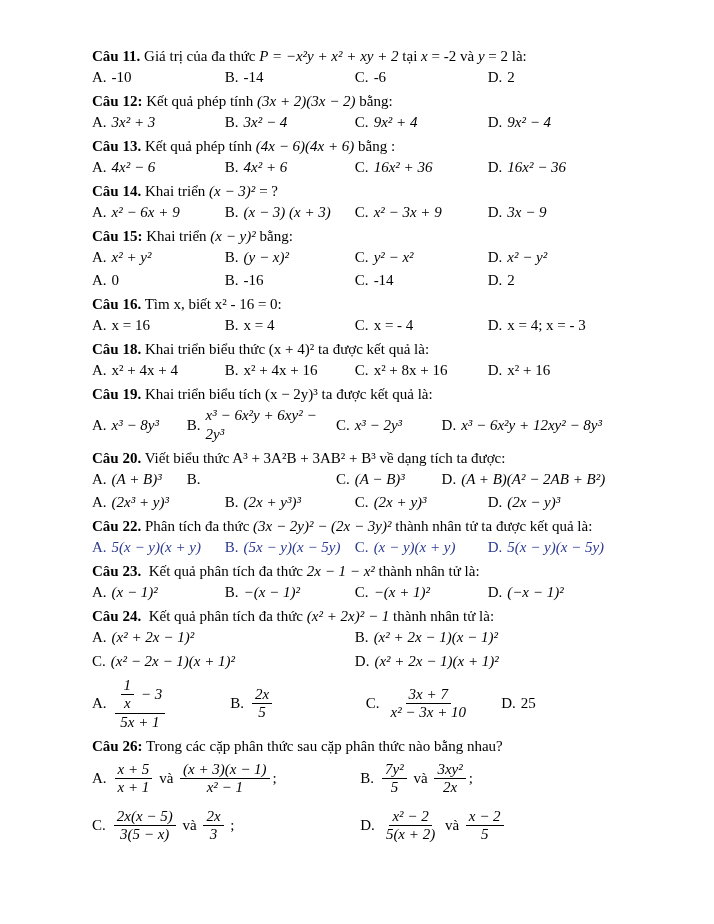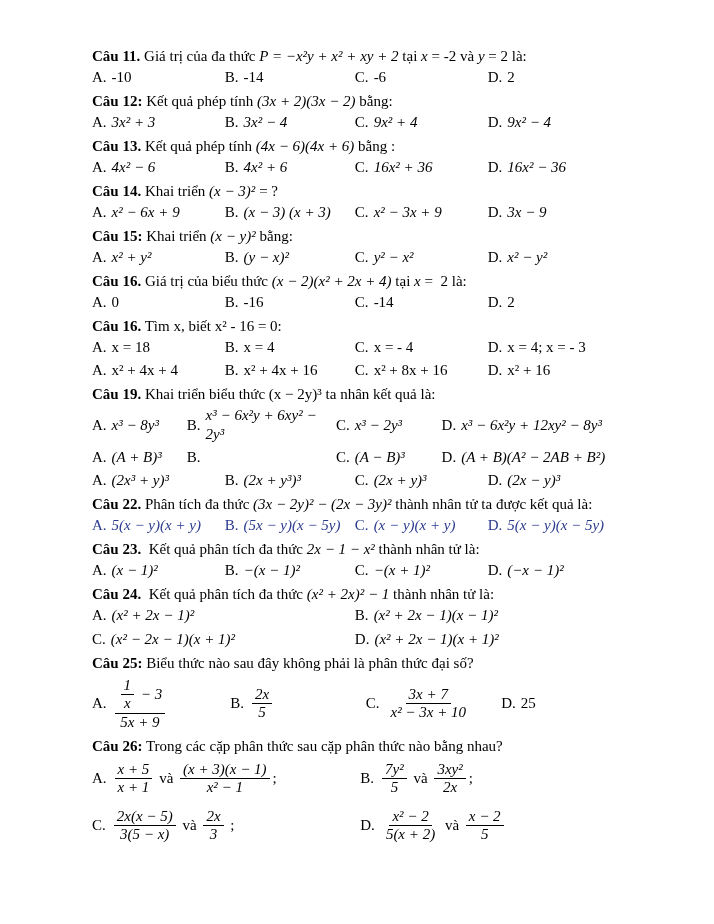--- a/index.html
+++ b/index.html
@@ -131,21 +131,20 @@
           <span class="key">C.</span>
           <span class="seg m">y² − x²</span>
         </div>
         <div class="opt">
           <span class="key">D.</span>
           <span class="seg m">x² − y²</span>
         </div>
       </div>
     </div>
     <div class="q">
-      <div class="stem"><span class="label">Câu 16.</span> <span class="seg">Giá trị của biểu thức </span><span class="seg m">(x − 2)(x² + 2x + 4)</span><span class="seg"> tại </span><span class="seg m">x</span><span class="seg"> =  2 là:</span></div>
       <div class="opts row4">
         <div class="opt">
           <span class="key">A.</span>
           <span class="seg">0</span>
         </div>
         <div class="opt">
           <span class="key">B.</span>
           <span class="seg">-16</span>
         </div>
         <div class="opt">
@@ -156,78 +155,80 @@
           <span class="key">D.</span>
           <span class="seg">2</span>
         </div>
       </div>
     </div>
     <div class="q">
       <div class="stem"><span class="label">Câu 16.</span> <span class="seg">Tìm x, biết x² - 16 = 0:</span></div>
       <div class="opts row4">
         <div class="opt">
           <span class="key">A.</span>
-          <span class="seg">x = 18</span>
+          <span class="seg">x = 16</span>
         </div>
         <div class="opt">
           <span class="key">B.</span>
           <span class="seg">x = 4</span>
         </div>
         <div class="opt">
           <span class="key">C.</span>
           <span class="seg">x = - 4</span>
         </div>
         <div class="opt">
           <span class="key">D.</span>
           <span class="seg">x = 4; x = - 3</span>
         </div>
       </div>
     </div>
     <div class="q">
+      <div class="stem"><span class="label">Câu 18.</span> <span class="seg">Khai triển biểu thức (x + 4)² ta được kết quả là:</span></div>
       <div class="opts row4">
         <div class="opt">
           <span class="key">A.</span>
           <span class="seg">x² + 4x + 4</span>
         </div>
         <div class="opt">
           <span class="key">B.</span>
           <span class="seg">x² + 4x + 16</span>
         </div>
         <div class="opt">
           <span class="key">C.</span>
           <span class="seg">x² + 8x + 16</span>
         </div>
         <div class="opt">
           <span class="key">D.</span>
           <span class="seg">x² + 16</span>
         </div>
       </div>
     </div>
     <div class="q">
-      <div class="stem"><span class="label">Câu 19.</span> <span class="seg">Khai triển biểu thức (x − 2y)³ ta nhân kết quả là:</span></div>
+      <div class="stem"><span class="label">Câu 19.</span> <span class="seg">Khai triển biểu tích (x − 2y)³ ta được kết quả là:</span></div>
       <div class="opts row4w">
         <div class="opt">
           <span class="key">A.</span>
           <span class="seg m">x³ − 8y³</span>
         </div>
         <div class="opt">
           <span class="key">B.</span>
           <span class="seg m">x³ − 6x²y + 6xy² − 2y³</span>
         </div>
         <div class="opt">
           <span class="key">C.</span>
           <span class="seg m">x³ − 2y³</span>
         </div>
         <div class="opt">
           <span class="key">D.</span>
           <span class="seg m">x³ − 6x²y + 12xy² − 8y³</span>
         </div>
       </div>
     </div>
     <div class="q">
+      <div class="stem"><span class="label">Câu 20.</span> <span class="seg">Viết biểu thức A³ + 3A²B + 3AB² + B³ về dạng tích ta được:</span></div>
       <div class="opts row4w">
         <div class="opt">
           <span class="key">A.</span>
           <span class="seg m">(A + B)³</span>
         </div>
         <div class="opt">
           <span class="key">B.</span>
         </div>
         <div class="opt">
           <span class="key">C.</span>
@@ -316,38 +317,37 @@
           <span class="key">C.</span>
           <span class="seg m">(x² − 2x − 1)(x + 1)²</span>
         </div>
         <div class="opt">
           <span class="key">D.</span>
           <span class="seg m">(x² + 2x − 1)(x + 1)²</span>
         </div>
       </div>
     </div>
     <div class="q">
-      <div class="stem"><span class="label">Câu 25:</span> <span class="seg">Biểu thức nào sau đây không phải là phân thức đại số?</span></div>
       <div class="opts row4c">
         <div class="opt">
           <span class="key">A.</span>
           <span class="frac">
             <span class="num">
               <span class="frac">
                 <span class="num">
                   <span class="seg m">1</span>
                 </span>
                 <span class="den">
                   <span class="seg m">x</span>
                 </span>
               </span>
               <span class="seg m"> − 3</span>
             </span>
             <span class="den">
-              <span class="seg m">5x + 9</span>
+              <span class="seg m">5x + 1</span>
             </span>
           </span>
         </div>
         <div class="opt">
           <span class="key">B.</span>
           <span class="frac">
             <span class="num">
               <span class="seg m">2x</span>
             </span>
             <span class="den">

